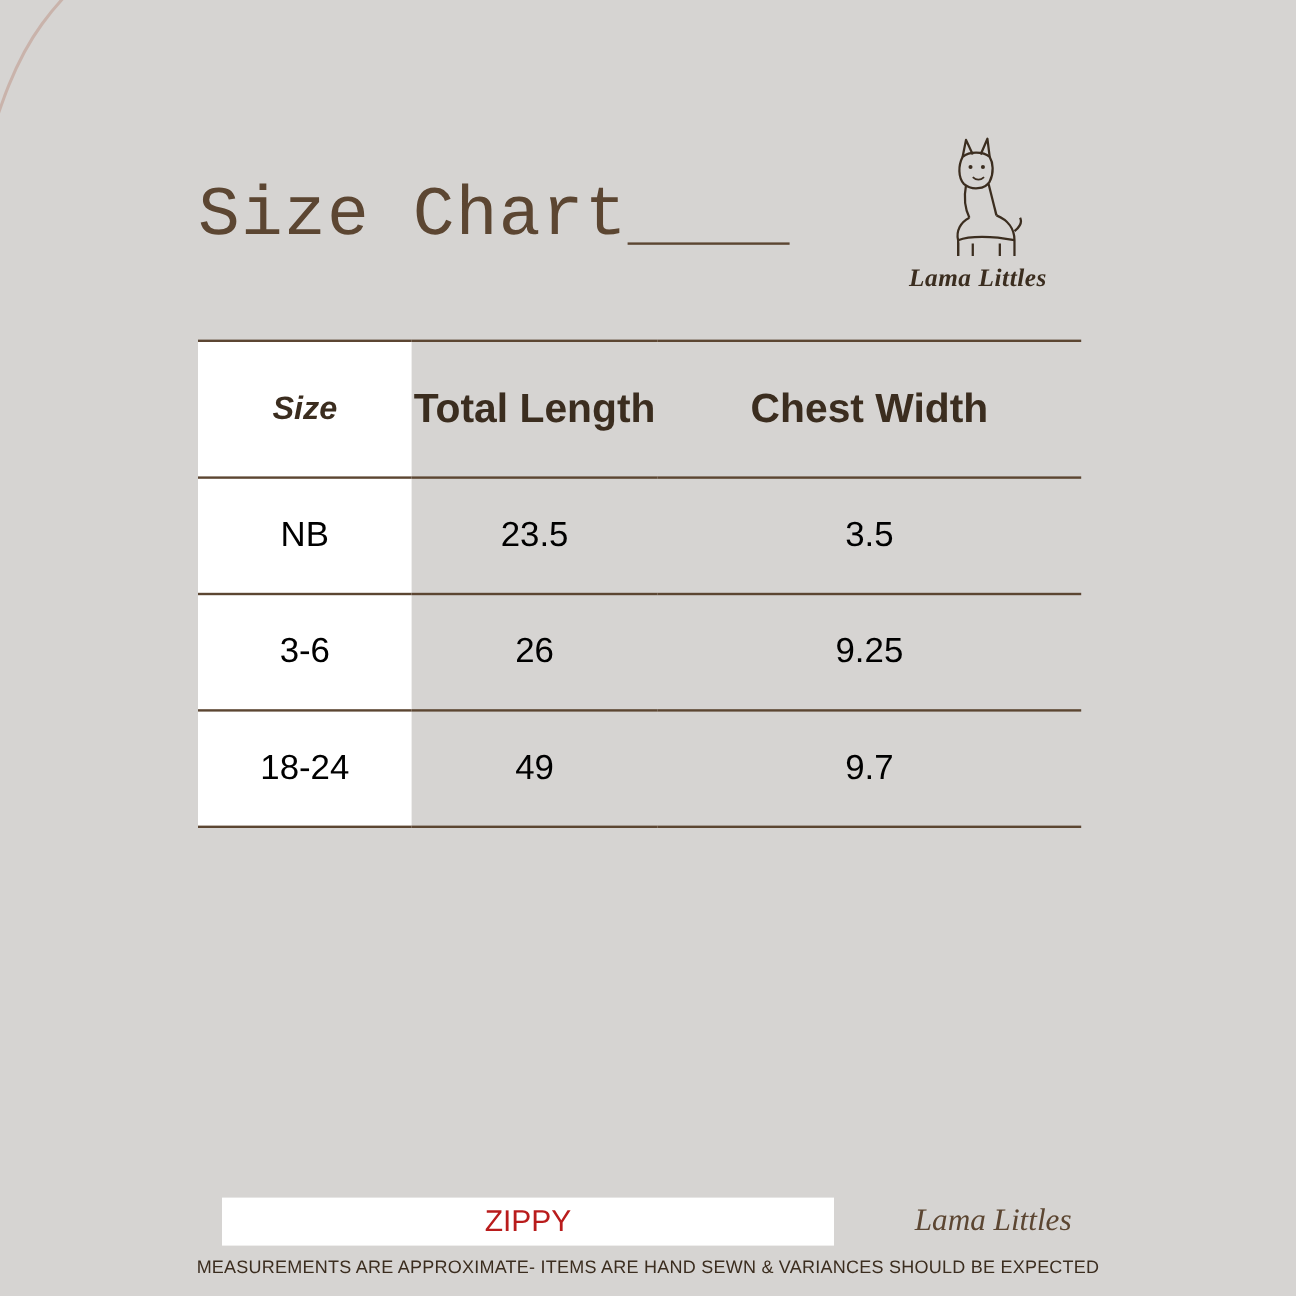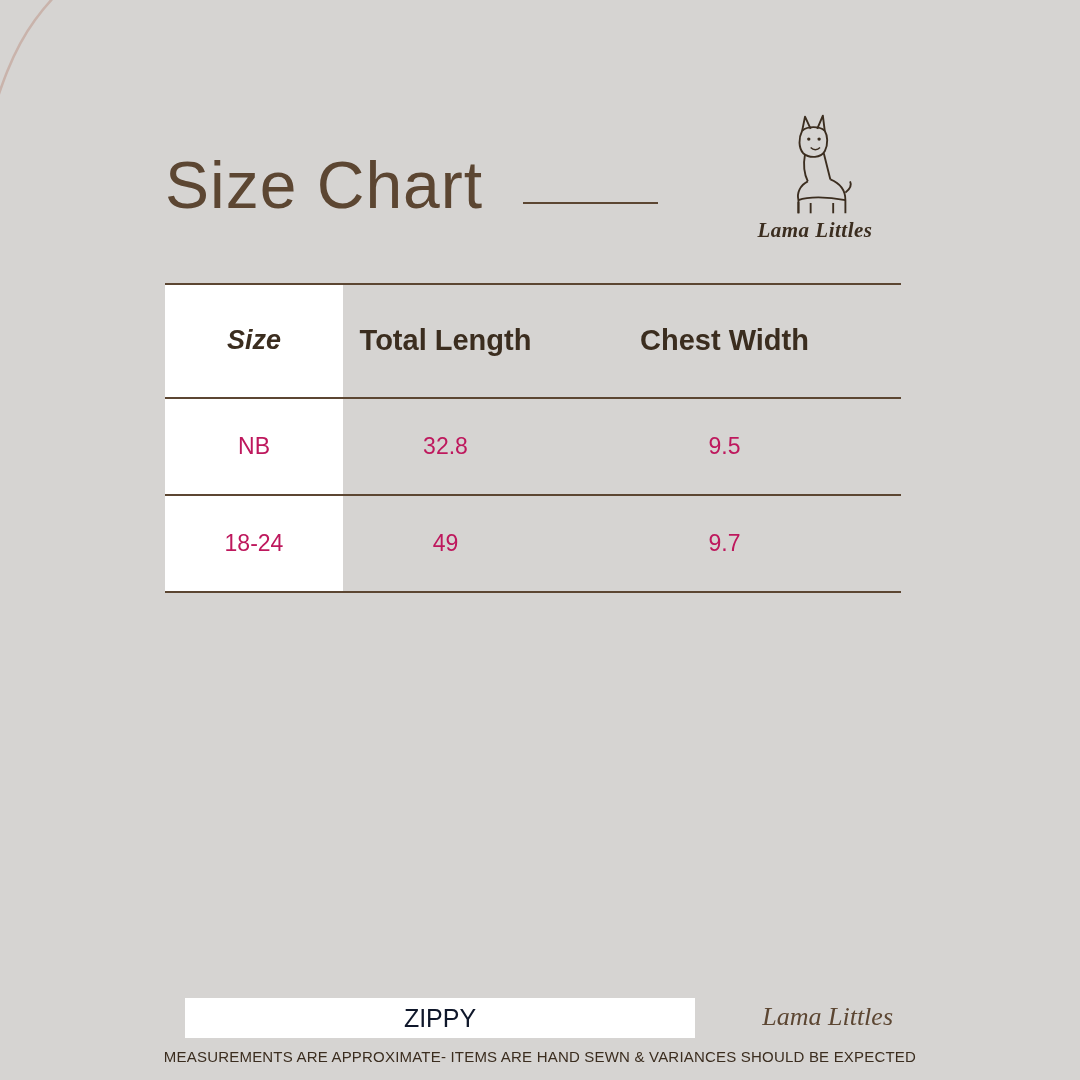--- a/index.html
+++ b/index.html
@@ -30,22 +30,22 @@
     position: absolute;
     left: 165px;
     top: 110px;
     width: 740px;
     height: 160px;
   }
   .title {
     position: absolute;
     left: 0;
     top: 42px;
-    font-family: Liberation Sans, sans-serif;
-    font-size: 66px;
+    font-family: Liberation Mono, monospace;
+    font-size: 58px;
     line-height: 1;
     color: #5c4632;
     letter-spacing: 1px;
   }
   .title-rule {
     position: absolute;
     left: 358px;
     top: 92px;
     width: 135px;
     height: 2px;
@@ -88,32 +88,32 @@
   .chart th, .chart td {
     border-top: 2px solid #5c4632;
     text-align: center;
     padding: 0;
     font-weight: normal;
   }
   .chart thead th {
     border-top: 2px solid #5c4632;
     height: 112px;
     font-weight: bold;
-    font-size: 29px;
+    font-size: 34px;
     color: #3b2d1f;
     line-height: 1.3;
   }
   .chart thead th.size-head {
     font-style: italic;
     font-size: 27px;
   }
   .chart tbody td {
     height: 95px;
-    font-size: 23px;
-    color: #be185d;
+    font-size: 29px;
+    color: #000000;
   }
   
   .chart .col-size-cell {
     background: #ffffff;
   }
   .chart tbody tr:last-child td {
     border-bottom: 2px solid #5c4632;
   }
 
   .footer-row {
@@ -127,21 +127,21 @@
     position: absolute;
     left: 20px;
     top: 0;
     width: 510px;
     height: 40px;
     background: #ffffff;
     display: flex;
     align-items: center;
     justify-content: center;
     font-size: 25px;
-    color: #0f172a;
+    color: #b91c1c;
   }
   .brand-foot {
     position: absolute;
     right: 8px;
     top: 4px;
     font-family: "Liberation Serif", serif;
     font-style: italic;
     font-size: 26px;
     color: #5c4632;
   }
@@ -205,22 +205,27 @@
   <thead>
     <tr>
       <th class="size-head col-size-cell">Size</th>
       <th>Total Length</th>
       <th>Chest Width</th>
     </tr>
   </thead>
   <tbody>
     <tr>
       <td class="col-size-cell">NB</td>
-      <td>32.8</td>
-      <td>9.5</td>
+      <td>23.5</td>
+      <td>3.5</td>
+    </tr>
+    <tr>
+      <td class="col-size-cell">3-6</td>
+      <td>26</td>
+      <td>9.25</td>
     </tr>
     <tr>
       <td class="col-size-cell">18-24</td>
       <td>49</td>
       <td>9.7</td>
     </tr>
   </tbody>
 </table>
 
 <div class="footer-row">

